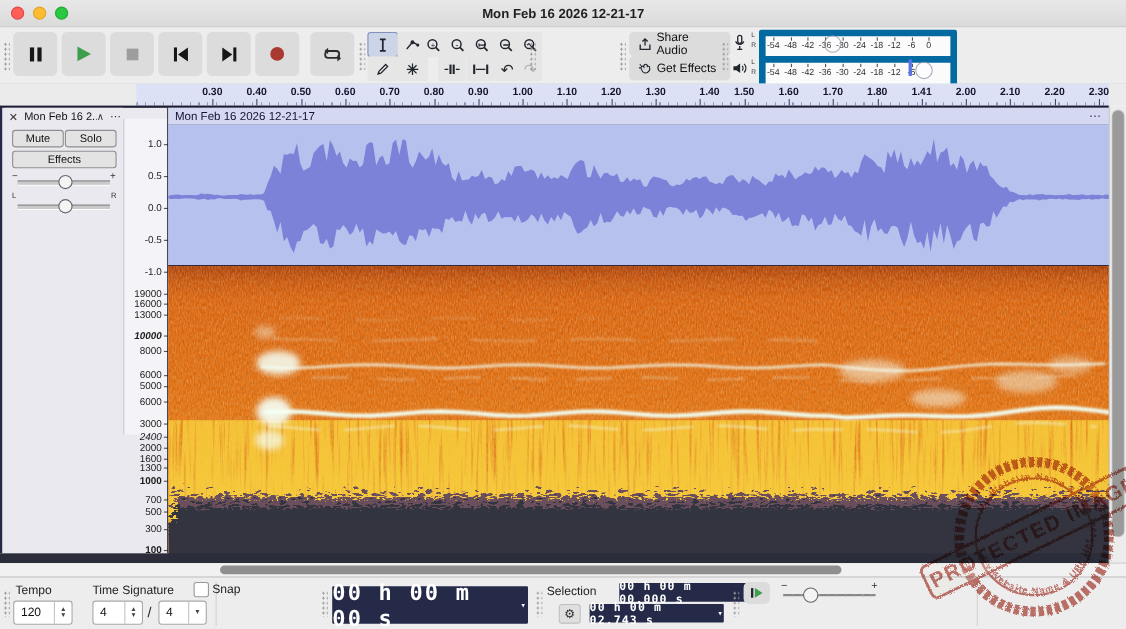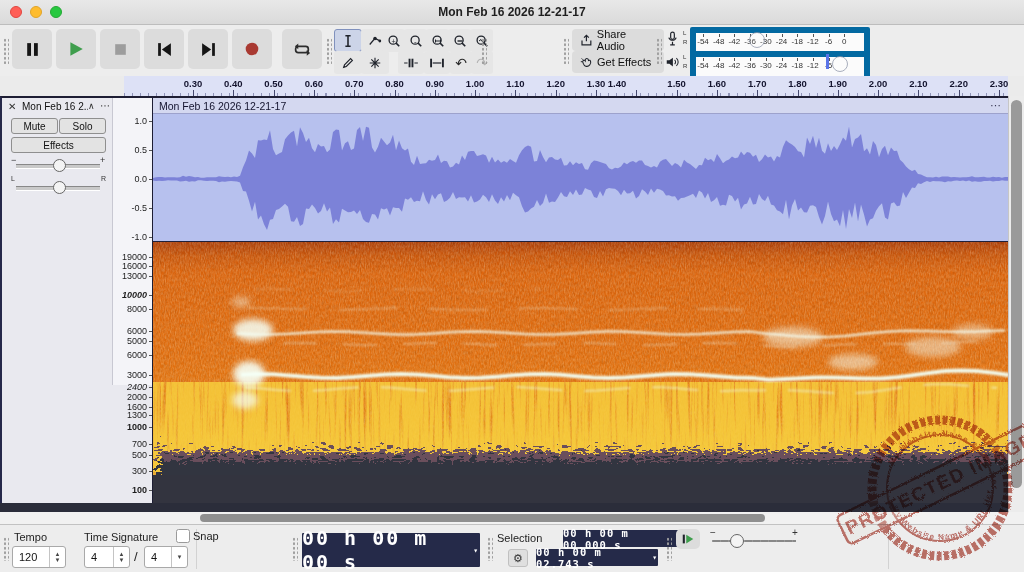--- a/index.html
+++ b/index.html
@@ -34,21 +34,21 @@
   .rlabel{position:absolute;top:2px;transform:translateX(-50%);font-size:9.5px;font-weight:bold;color:#14142e;}
   .rtick{position:absolute;bottom:0;width:1px;height:6px;background:#44486e;}
   
   #trackarea{left:0;top:96px;width:1008px;height:407px;background:#e9e9ef;
              border-top:2px solid #1d1d33;border-left:2px solid #26284a;box-sizing:border-box;}
   #panel{left:2px;top:0;width:108px;height:405px;background:#e9e9ef;}
   .panel-btn{background:#e3e3e3;border:1px solid #8f8f8f;border-radius:3px;font-size:10px;color:#111;
              display:flex;align-items:center;justify-content:center;}
   .slider-track{height:3px;border-top:1px solid #888;border-bottom:1px solid #fff;background:#c9c9c9;}
   .slider-thumb{width:11px;height:11px;background:#f4f4f4;border:1px solid #666;border-radius:50%;}
-  #vruler{left:110px;top:0;width:40px;height:287px;background:#f4f4f8;border-left:1px solid #c8c8d2;}
+  #vruler{left:110px;top:10px;width:40px;height:287px;background:#f4f4f8;border-left:1px solid #c8c8d2;}
   .vlabel{position:absolute;right:6px;transform:translateY(-50%);font-size:9px;color:#1c1c1c;}
   .vlabel.b{font-weight:bold;}
   .vtick{position:absolute;right:0;width:4px;height:1px;background:#555;}
   #content{left:150px;top:0;width:858px;height:405px;border-left:1px solid #1d1d33;box-sizing:content-box;}
   #track-title-strip{left:0;top:0;width:858px;height:15px;background:#d4d8f0;border-bottom:1px solid #9da2cc;}
   #wave-region{left:0;top:16px;width:858px;height:127px;background:#b7c1ee;}
   #spec-region{left:0;top:143px;width:858px;height:262px;background:#e97310;border-top:1px solid #20203a;}
   
   #vscroll{left:1008px;top:96px;width:16px;height:416px;background:#ececec;border-left:1px solid #c6c6c6;}
   #vthumb{left:2px;top:4px;width:11px;height:388px;background:#9a9a9a;border-radius:6px;}
@@ -370,31 +370,31 @@
         <div class="rlabel" style="left: 310.8px;">0.90</div>
         <div class="rtick" style="left: 310.8px;"></div>
         <div class="rlabel" style="left: 351.1px;">1.00</div>
         <div class="rtick" style="left: 351.1px;"></div>
         <div class="rlabel" style="left: 391.4px;">1.10</div>
         <div class="rtick" style="left: 391.4px;"></div>
         <div class="rlabel" style="left: 431.7px;">1.20</div>
         <div class="rtick" style="left: 431.7px;"></div>
         <div class="rlabel" style="left: 472px;">1.30</div>
         <div class="rtick" style="left: 472px;"></div>
-        <div class="rlabel" style="left: 493px;">1.40</div>
+        <div class="rlabel" style="left: 521px;">1.40</div>
         <div class="rtick" style="left: 512.3px;"></div>
         <div class="rlabel" style="left: 552.6px;">1.50</div>
         <div class="rtick" style="left: 552.6px;"></div>
         <div class="rlabel" style="left: 592.9px;">1.60</div>
         <div class="rtick" style="left: 592.9px;"></div>
         <div class="rlabel" style="left: 633.2px;">1.70</div>
         <div class="rtick" style="left: 633.2px;"></div>
         <div class="rlabel" style="left: 673.5px;">1.80</div>
         <div class="rtick" style="left: 673.5px;"></div>
-        <div class="rlabel" style="left: 713.8px;">1.90</div>
+        <div class="rlabel" style="left: 713.8px;">1.41</div>
         <div class="rtick" style="left: 713.8px;"></div>
         <div class="rlabel" style="left: 754.1px;">2.00</div>
         <div class="rtick" style="left: 754.1px;"></div>
         <div class="rlabel" style="left: 794.4px;">2.10</div>
         <div class="rtick" style="left: 794.4px;"></div>
         <div class="rlabel" style="left: 834.7px;">2.20</div>
         <div class="rtick" style="left: 834.7px;"></div>
         <div class="rlabel" style="left: 875px;">2.30</div>
         <div class="rtick" style="left: 875px;"></div>
       </div>

